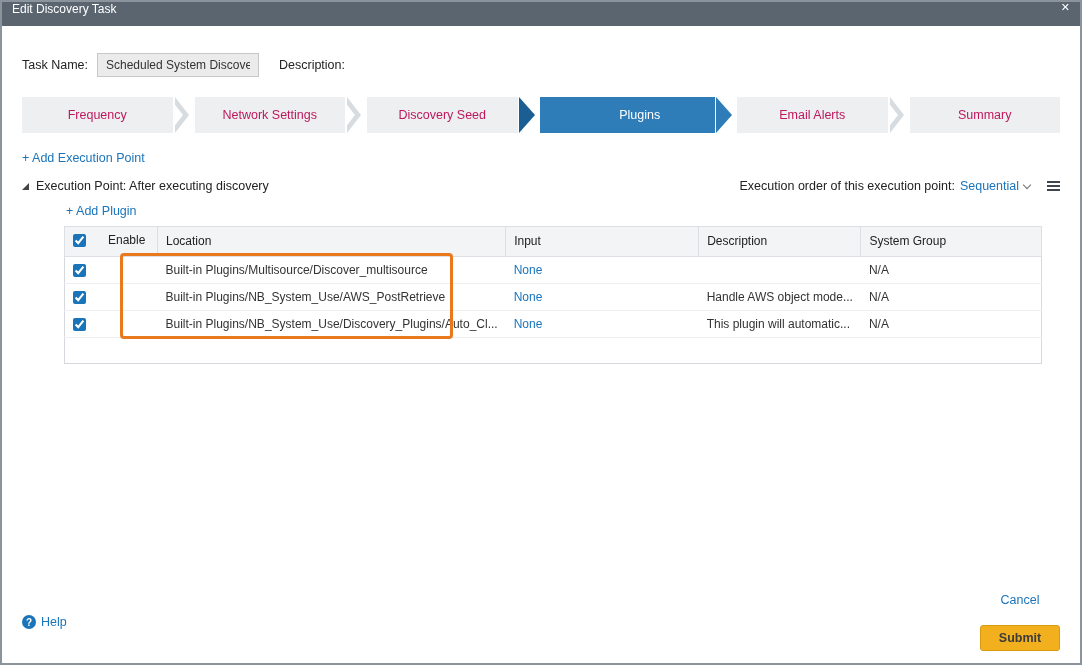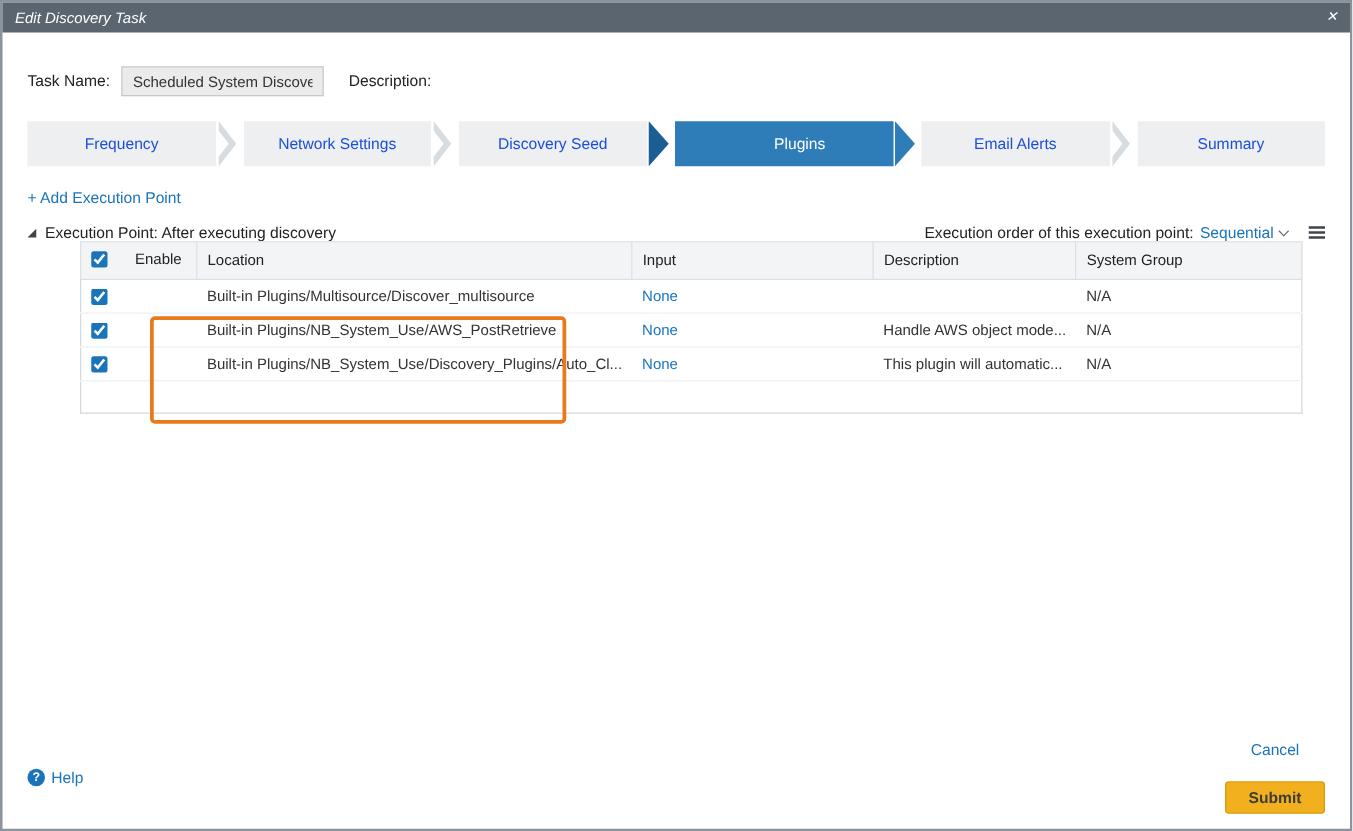--- a/index.html
+++ b/index.html
@@ -11,41 +11,41 @@
     border: 2px solid #8b949c;
     background: #ffffff;
     position: relative;
     display: flex; flex-direction: column;
   }
 
   
   .titlebar {
     flex: 0 0 24px; height: 24px;
     background: #5a6570; color: #ffffff;
-    display: flex; align-items: center; justify-content: space-between;
-    padding: 0 10px; font-size: 12px; font-style: italic;
+    display: flex; justify-content: space-between;
+    padding: 0 10px; font-size: 12px;
   }
   .titlebar .close { font-size: 11px; cursor: pointer; line-height: 1; }
 
   .bodyarea { flex: 1; display: flex; flex-direction: column; padding: 0 20px; min-height: 0; }
 
   
   .form-row { margin-top: 27px; display: flex; align-items: center; font-size: 12.5px; color: #222; flex: 0 0 auto; }
   .form-row label { margin-right: 9px; }
   .txt {
     height: 24px; background: #ebebeb; border: 1px solid #c6c9cc;
     padding: 0 8px; font-size: 12px; color: #333; font-family: inherit;
   }
   .txt.taskname { width: 162px; margin-right: 20px; }
   .txt.desc { width: 492px; }
 
   
   .tabs { display: flex; height: 36px; margin-top: 20px; align-items: stretch; flex: 0 0 36px; }
   .tab {
-    flex: 1; background: #edeff1; color: #1d4ed8;
+    flex: 1; background: #edeff1; color: #be185d;
     display: flex; align-items: center; justify-content: center;
     font-size: 12.5px; cursor: pointer; white-space: nowrap;
   }
   .tab.active { background: #2e7cb8; color: #ffffff; padding-left: 25px; }
   .sep { flex: 0 0 22px; width: 22px; position: relative; overflow: hidden; background: #ffffff; }
   .sep i { position: absolute; top: 0; width: 0; height: 0;
            border-top: 18px solid transparent; border-bottom: 18px solid transparent; display: block; }
   .sep.outline i.c1 { left: 2px;  border-left: 14px solid #d7dce0; }
   .sep.outline i.c2 { left: -4px; border-left: 14px solid #ffffff; }
   .sep.solid-dark i.c1 { left: 1px; border-left: 16px solid #1b5e94; }
@@ -166,20 +166,23 @@
         <a class="link">Sequential</a>
         <span class="chev-down"></span>
         <span class="burger">
             <b></b>
             <b></b>
             <b></b>
           </span>
       </div>
     </div>
 
+    <div class="add-plugin">
+      <a class="link">+ Add Plugin</a>
+    </div>
 
     <table class="plugins">
       <colgroup>
         <col style="width:93px">
           <col style="width:310px">
           <col style="width:193px">
           <col style="width:142px">
           <col>
       </colgroup>
       <thead>

